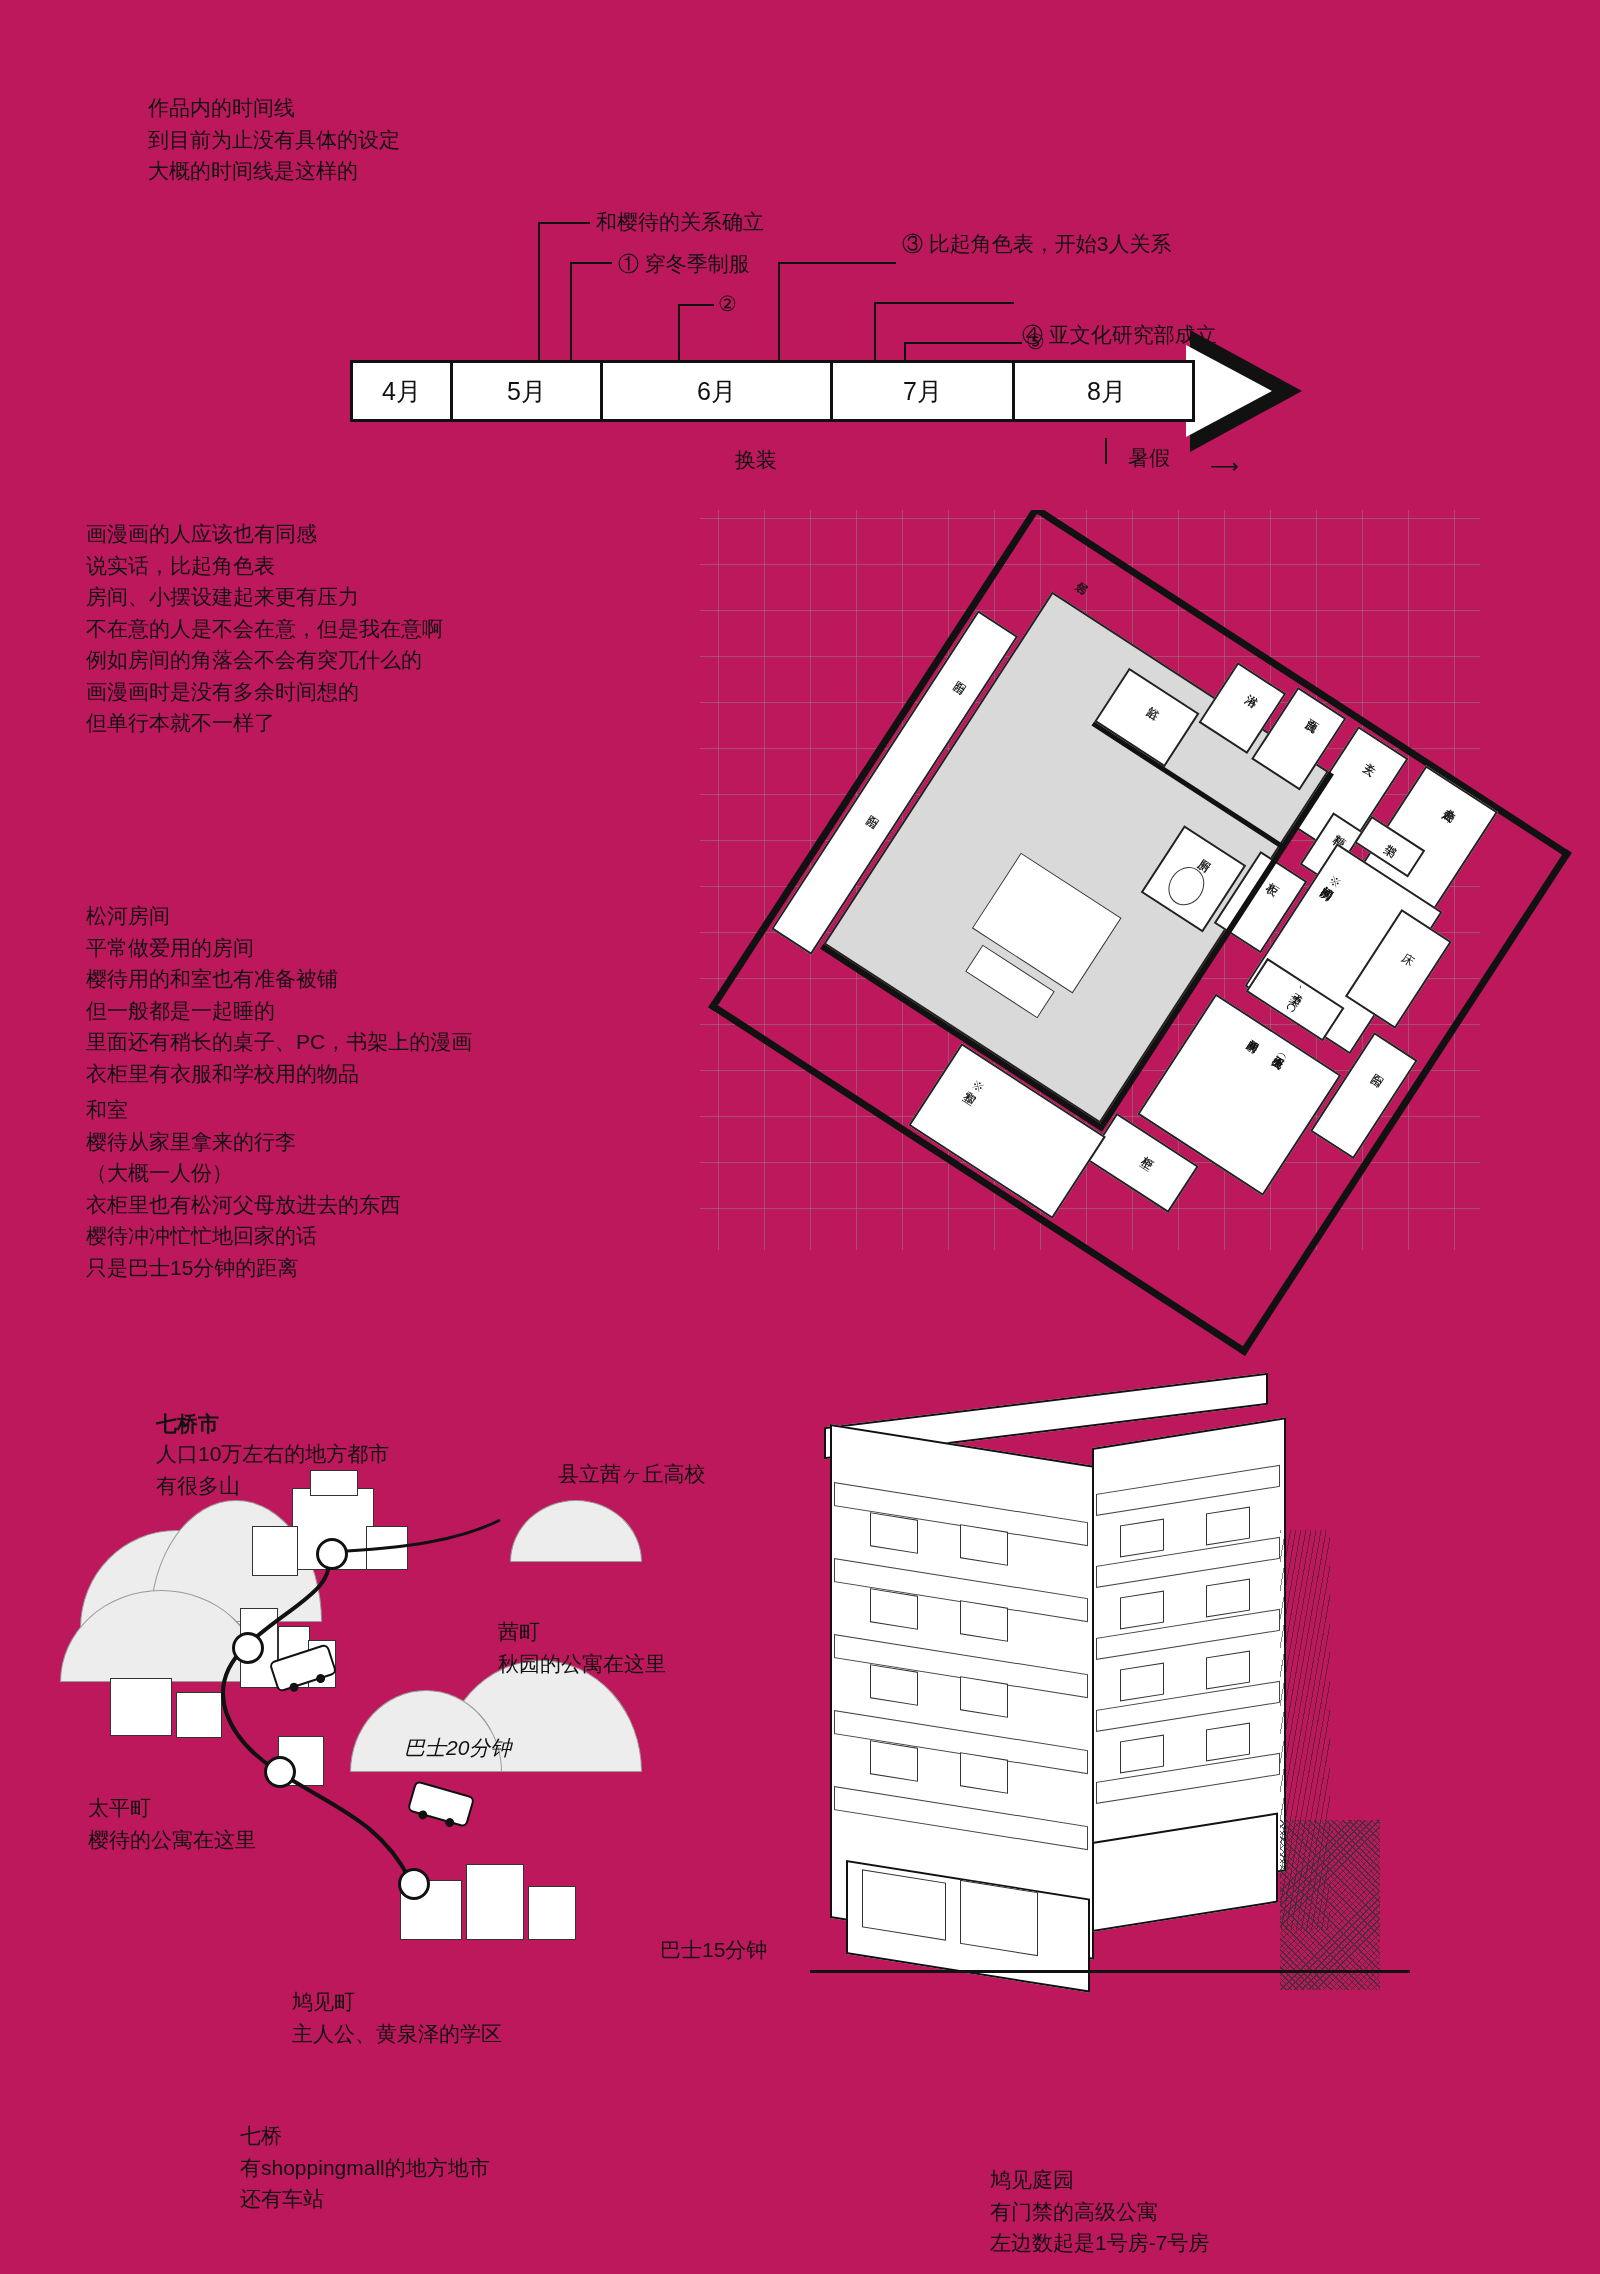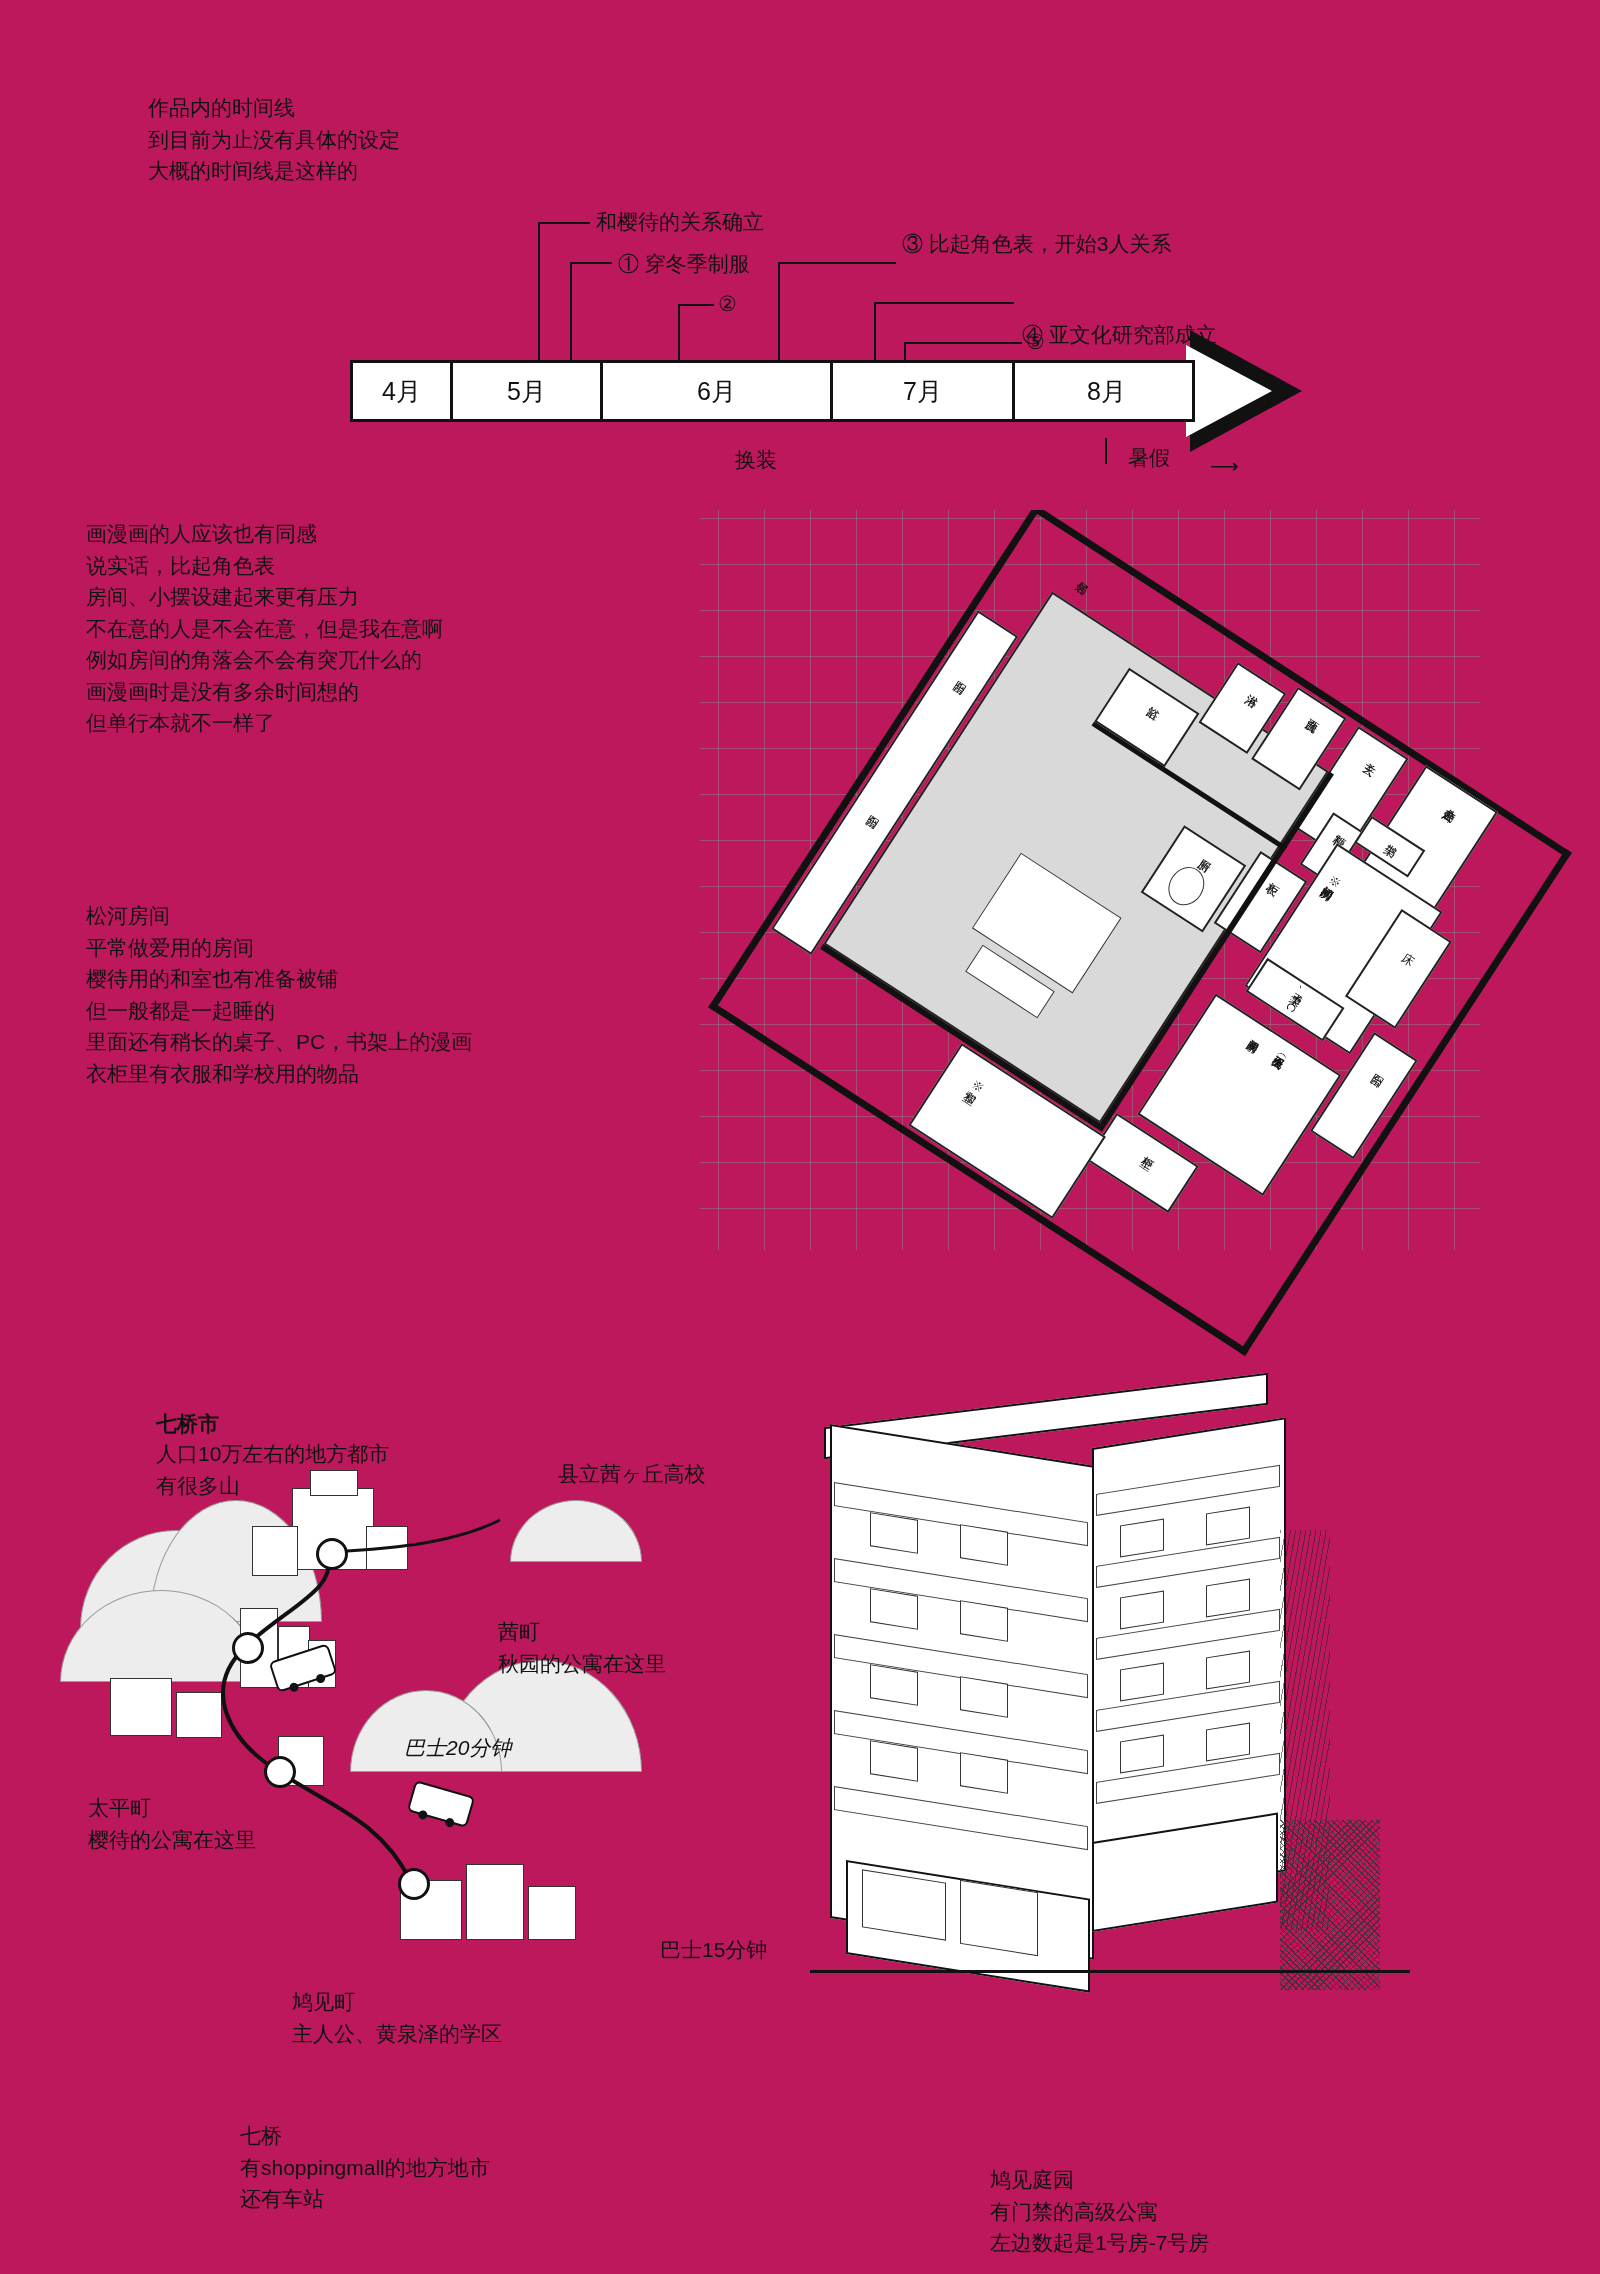--- a/index.html
+++ b/index.html
@@ -226,20 +226,26 @@
 不在意的人是不会在意，但是我在意啊
 例如房间的角落会不会有突兀什么的
 画漫画时是没有多余时间想的
 但单行本就不一样了</div>
     <div class="blk fp-note" style="left:86px; top:400px;">松河房间
 平常做爱用的房间
 樱待用的和室也有准备被铺
 但一般都是一起睡的
 里面还有稍长的桌子、PC，书架上的漫画
 衣柜里有衣服和学校用的物品</div>
+    <div class="blk fp-note" style="left:86px; top:594px;">和室
+樱待从家里拿来的行李
+（大概一人份）
+衣柜里也有松河父母放进去的东西
+樱待冲冲忙忙地回家的话
+只是巴士15分钟的距离</div>
 
     <div class="plan-wrap">
       <div class="grid-bg"></div>
 
       <div class="plan-rot">
 
         <div class="wall" style="left:0; top:0; width:640px; height:7px;"></div>
         <div class="wall" style="left:0; top:593px; width:640px; height:7px;"></div>
         <div class="wall" style="left:0; top:0; width:7px; height:600px;"></div>
         <div class="wall" style="left:633px; top:0; width:7px; height:600px;"></div>

